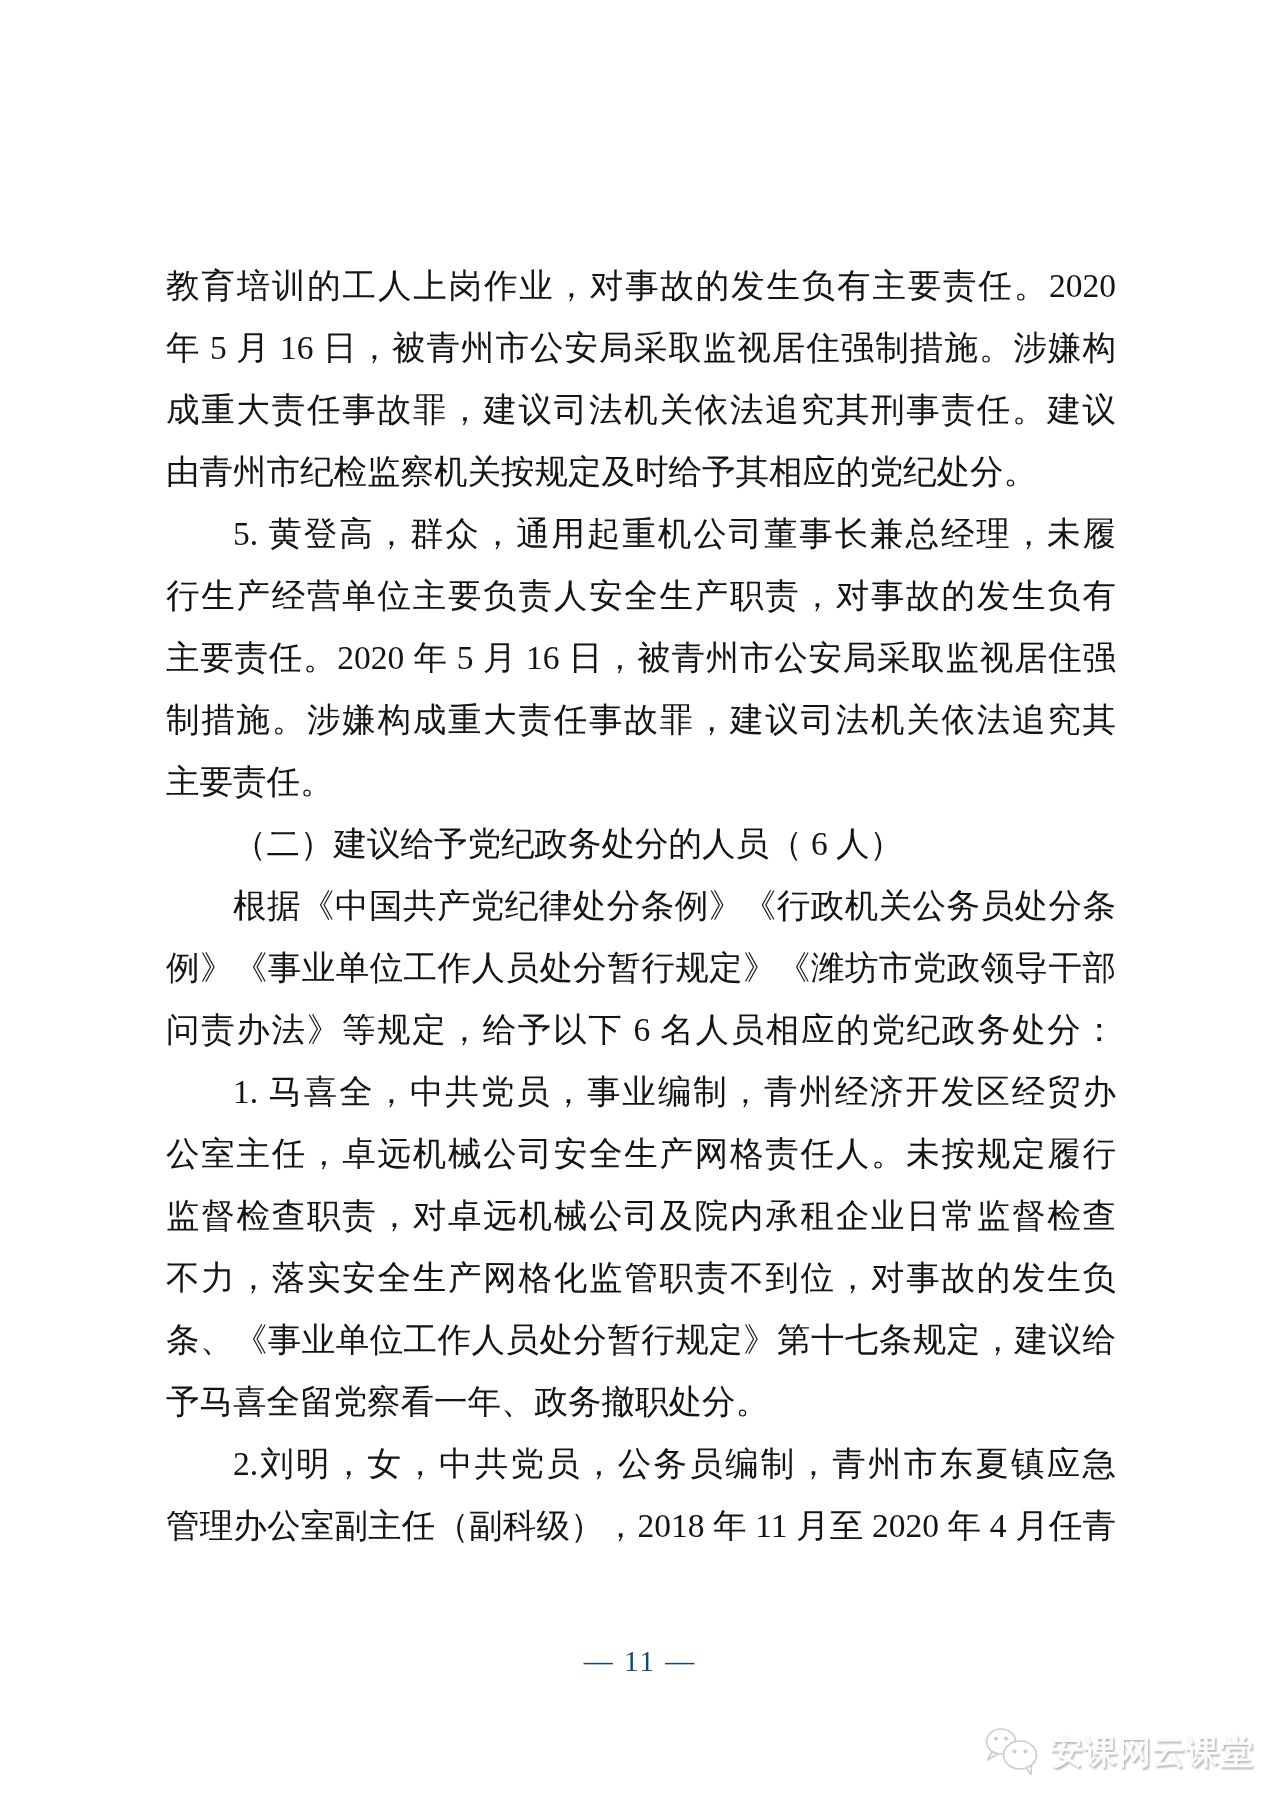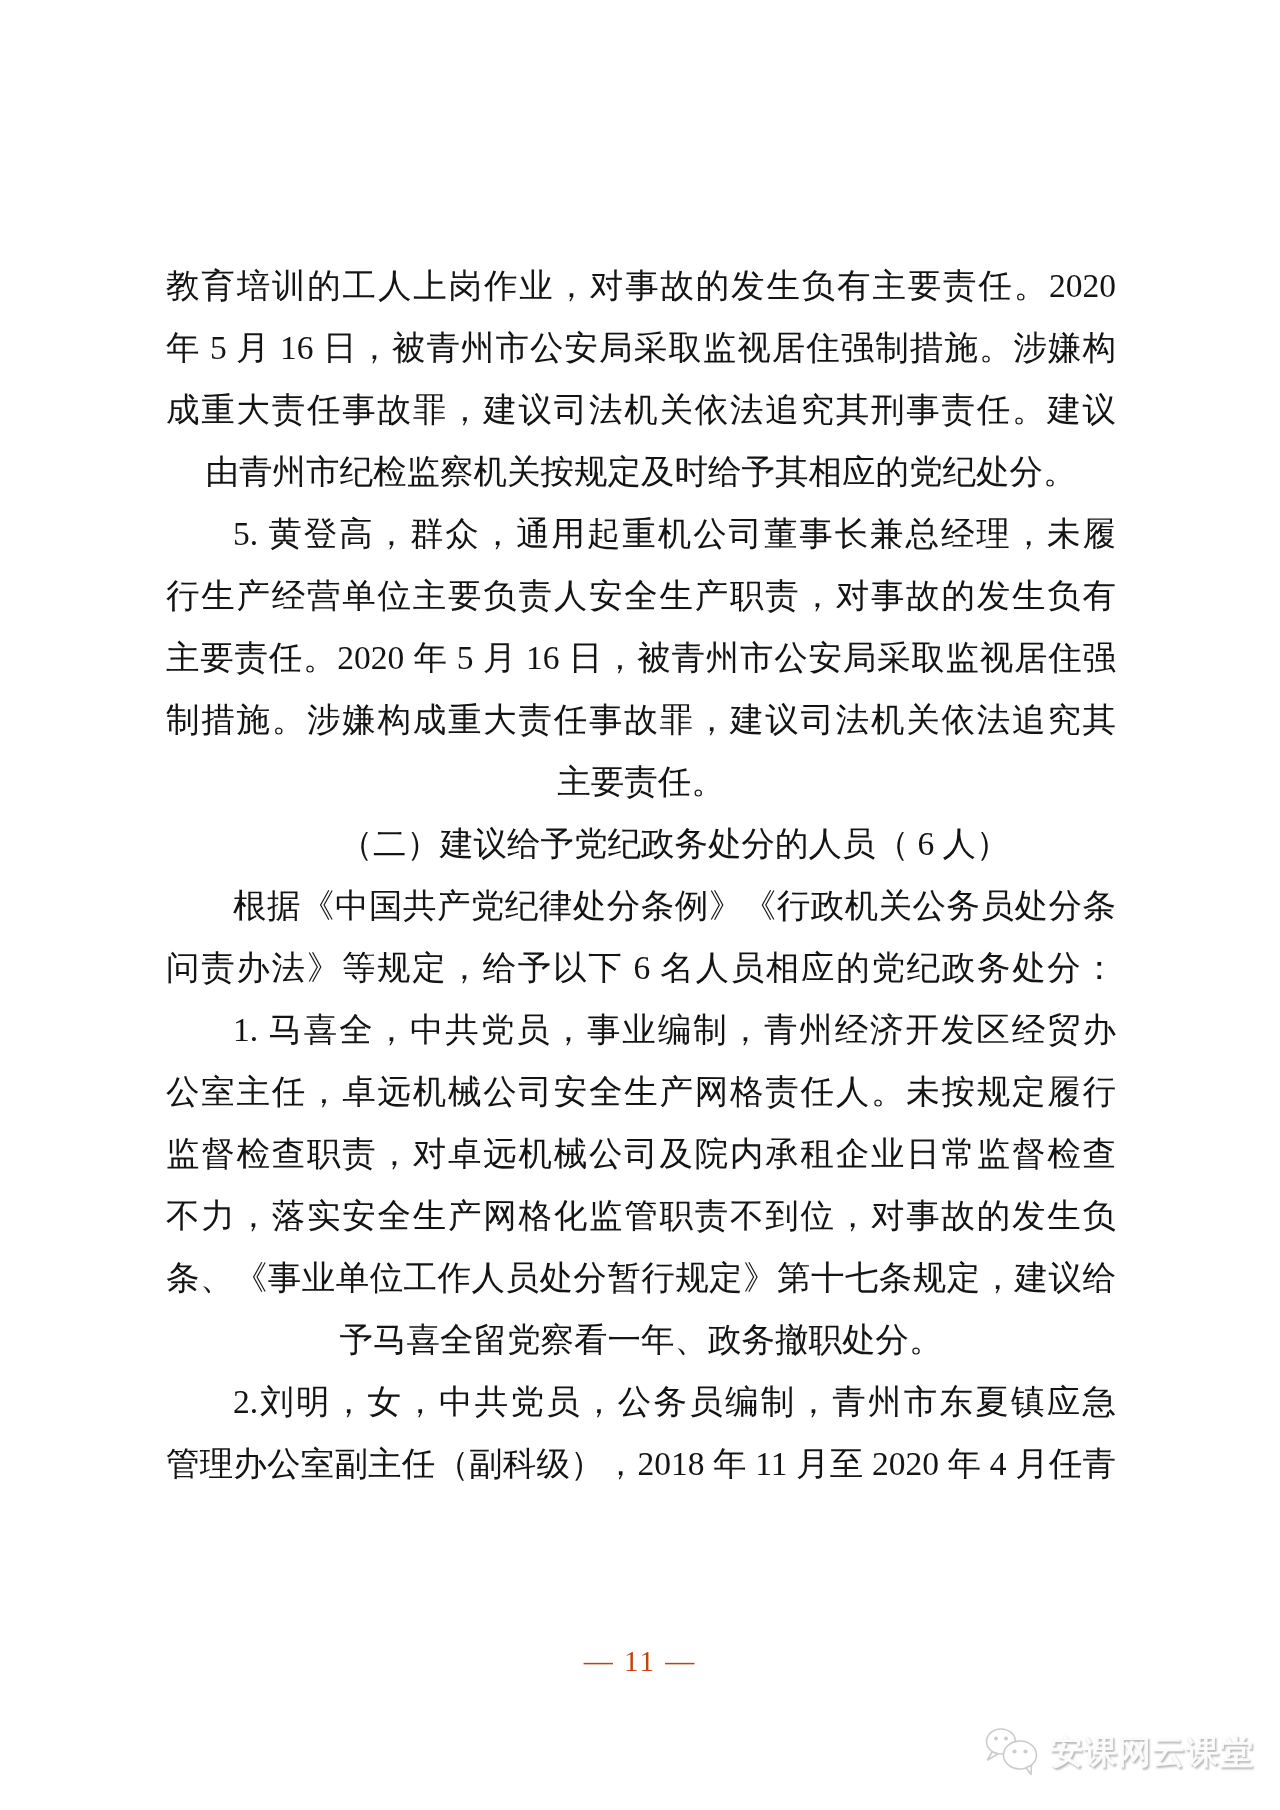--- a/index.html
+++ b/index.html
@@ -24,21 +24,21 @@
     position: absolute;
     left: 166px;
     top: 255px;
     width: 950px;
   }
   .doc-line {
     height: 62px;
     line-height: 62px;
     font-size: 33.5px;
     letter-spacing: 0;
-    text-align: center;
+    text-align: left;
     white-space: normal;
     overflow: visible;
   }
   .doc-line.justify {
     text-align: justify;
     text-align-last: justify;
   }
   .doc-line.indent {
     text-indent: 2em;
   }
@@ -46,21 +46,21 @@
     font-weight: normal;
   }
   .page-number {
     position: absolute;
     top: 1644px;
     left: 0;
     width: 100%;
     text-align: center;
     font-size: 29px;
     line-height: 34px;
-    color: #c2410c;
+    color: #0c4a6e;
     letter-spacing: 2px;
   }
   .watermark {
     position: absolute;
     left: 980px;
     top: 1726px;
     height: 52px;
     display: flex;
     align-items: center;
     font-weight: bold;
@@ -88,20 +88,21 @@
       <div class="doc-line justify">年 5 月 16 日，被青州市公安局采取监视居住强制措施。涉嫌构</div>
       <div class="doc-line justify">成重大责任事故罪，建议司法机关依法追究其刑事责任。建议</div>
       <div class="doc-line">由青州市纪检监察机关按规定及时给予其相应的党纪处分。</div>
       <div class="doc-line justify indent">5. 黄登高，群众，通用起重机公司董事长兼总经理，未履</div>
       <div class="doc-line justify">行生产经营单位主要负责人安全生产职责，对事故的发生负有</div>
       <div class="doc-line justify">主要责任。2020 年 5 月 16 日，被青州市公安局采取监视居住强</div>
       <div class="doc-line justify">制措施。涉嫌构成重大责任事故罪，建议司法机关依法追究其</div>
       <div class="doc-line">主要责任。</div>
       <div class="doc-line indent bold">（二）建议给予党纪政务处分的人员（ 6 人）</div>
       <div class="doc-line justify indent">根据《中国共产党纪律处分条例》《行政机关公务员处分条</div>
+      <div class="doc-line justify">例》《事业单位工作人员处分暂行规定》《潍坊市党政领导干部</div>
       <div class="doc-line justify">问责办法》等规定，给予以下 6 名人员相应的党纪政务处分：</div>
       <div class="doc-line justify indent">1. 马喜全，中共党员，事业编制，青州经济开发区经贸办</div>
       <div class="doc-line justify">公室主任，卓远机械公司安全生产网格责任人。未按规定履行</div>
       <div class="doc-line justify">监督检查职责，对卓远机械公司及院内承租企业日常监督检查</div>
       <div class="doc-line justify">不力，落实安全生产网格化监管职责不到位，对事故的发生负</div>
       <div class="doc-line justify">条、《事业单位工作人员处分暂行规定》第十七条规定，建议给</div>
       <div class="doc-line">予马喜全留党察看一年、政务撤职处分。</div>
       <div class="doc-line justify indent">2.刘明，女，中共党员，公务员编制，青州市东夏镇应急</div>
       <div class="doc-line justify">管理办公室副主任（副科级），2018 年 11 月至 2020 年 4 月任青</div>
     </div>

